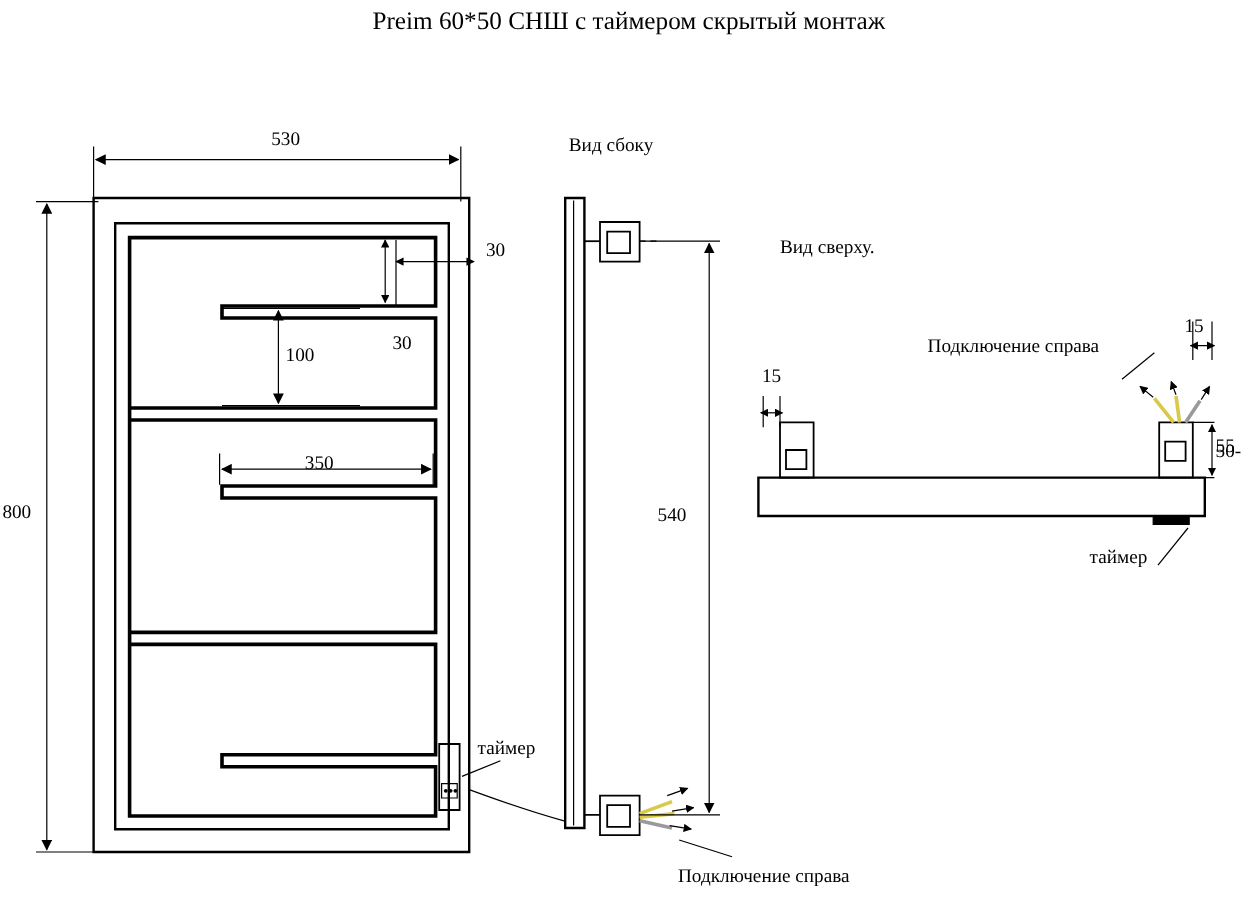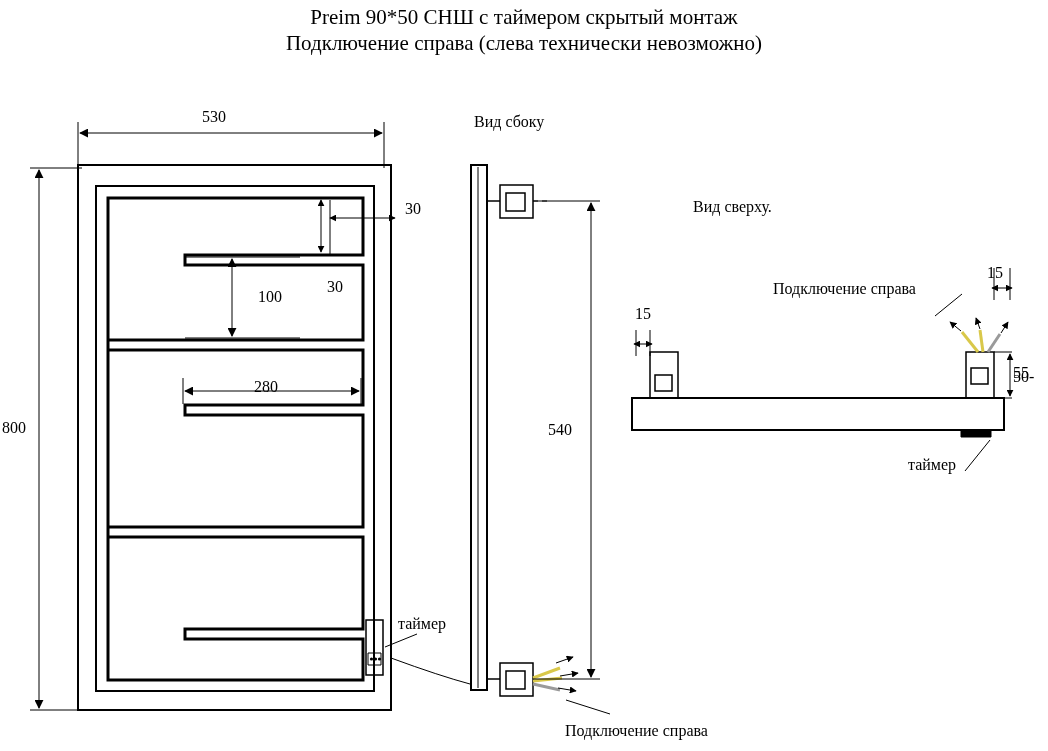--- a/index.html
+++ b/index.html
@@ -29,41 +29,40 @@
   #title-line1 { top: 4px; }
   #title-line2 { top: 30px; }
 
   .lbl {
     position: absolute;
     font-size: 16px;
     line-height: 18px;
     white-space: nowrap;
   }
   .lbl.b { font-weight: normal; }
-  .lbl.c { text-align: left; }
+  .lbl.c { text-align: right; }
 
   svg.layer {
     position: absolute;
     left: 0;
     top: 0;
     width: 1048px;
     height: 751px;
     overflow: visible;
   }
   svg.layer * { vector-effect: non-scaling-stroke; }
 </style>
 </head>
 <body>
 
 <div id="root">
 
   <div class="title" id="title-line1">
-    <span class="bold">Preim</span><span> 90*50 СНШ с таймером скрытый монтаж</span>
+    <span class="bold">Preim</span><span> 60*50 СНШ с таймером скрытый монтаж</span>
   </div>
-  <div class="title" id="title-line2">Подключение справа (слева технически невозможно)</div>
 
   <svg class="layer" viewBox="0 0 1048 751">
     <defs>
       <marker id="arr" viewBox="0 0 10 10" refX="9" refY="5" markerWidth="9" markerHeight="9" orient="auto-start-reverse">
         <path d="M 0 0 L 10 5 L 0 10 z" fill="#000"></path>
       </marker>
       <marker id="arrsm" viewBox="0 0 10 10" refX="9" refY="5" markerWidth="7" markerHeight="7" orient="auto-start-reverse">
         <path d="M 0 0 L 10 5 L 0 10 z" fill="#000"></path>
       </marker>
     </defs>
@@ -193,29 +192,29 @@
       <line x1="994" y1="352" x2="1012" y2="352" stroke="#000" stroke-width="1"></line>
       <line x1="994" y1="398" x2="1012" y2="398" stroke="#000" stroke-width="1"></line>
       <line x1="1010" y1="354" x2="1010" y2="396" stroke="#000" stroke-width="1" marker-start="url(#arrsm)" marker-end="url(#arrsm)"></line>
     </g>
   </svg>
 
   <div class="lbl c" style="left:202px; top:108px; width:48px;">530</div>
   <div class="lbl" style="left:2px; top:419px;font-family:Liberation Serif, serif;">800</div>
   <div class="lbl" style="left:405px; top:200px;">30</div>
   <div class="lbl" style="left:327px; top:278px;">30</div>
-  <div class="lbl" style="left:238px; top:288px;margin-left:20px;">100</div>
-  <div class="lbl" style="left:254px; top:378px;">280</div>
+  <div class="lbl" style="left:238px; top:288px;">100</div>
+  <div class="lbl" style="left:254px; top:378px;">350</div>
   <div class="lbl" style="left:548px; top:421px;">540</div>
   <div class="lbl" style="left:635px; top:305px;">15</div>
   <div class="lbl" style="left:987px; top:264px;">15</div>
   <div class="lbl" style="left:1013px; top:368px;">50-</div>
   <div class="lbl" style="left:1013px; top:364px;">55</div>
 
   <div class="lbl b" style="left:474px; top:113px;">Вид сбоку</div>
-  <div class="lbl b" style="left:693px; top:198px;text-align:center;">Вид сверху.</div>
+  <div class="lbl b" style="left:650px; top:198px;text-align:center;">Вид сверху.</div>
 
   <div class="lbl b" style="left:398px; top:615px;">таймер</div>
   <div class="lbl b" style="left:908px; top:456px;">таймер</div>
   <div class="lbl b" style="left:565px; top:722px;">Подключение справа</div>
   <div class="lbl b" style="left:773px; top:280px;">Подключение справа</div>
 
 </div>
 
 </body></html>

